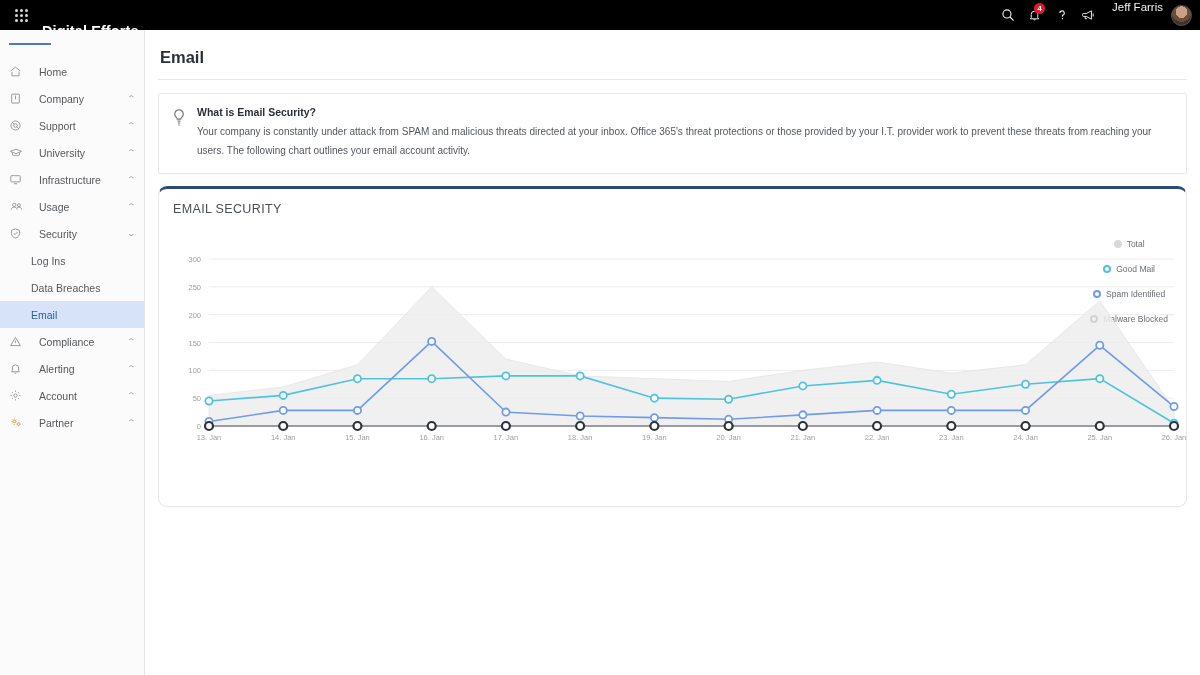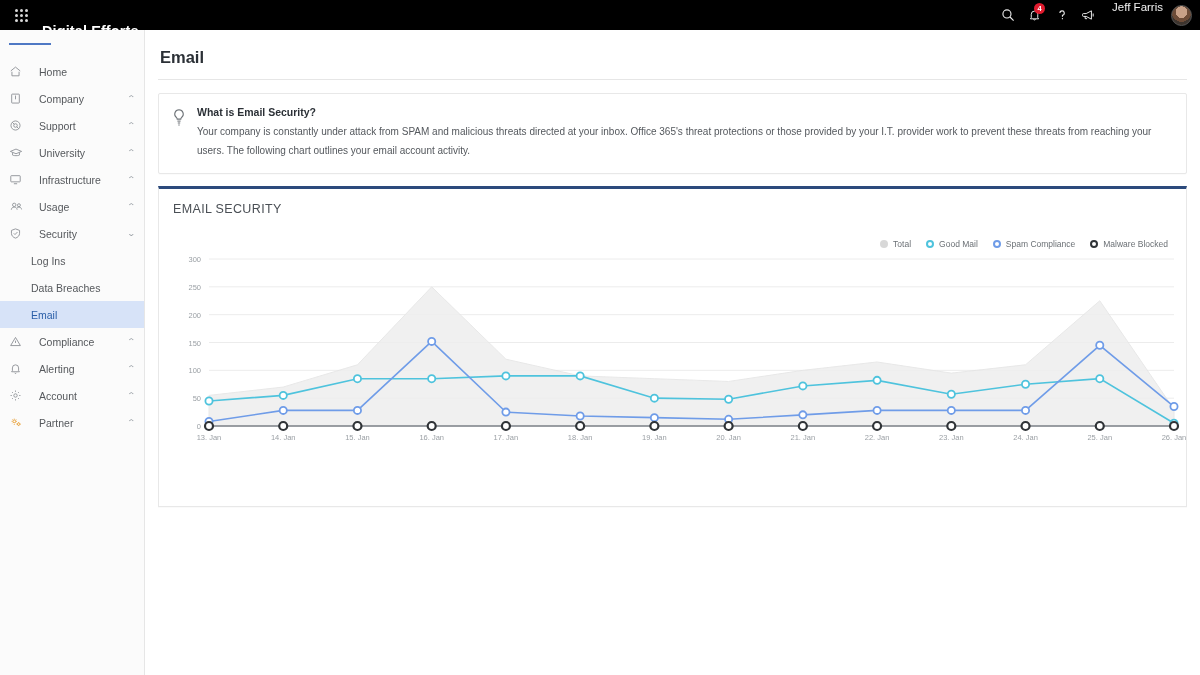--- a/index.html
+++ b/index.html
@@ -83,30 +83,30 @@
     box-shadow: 0 1px 1px rgba(0,0,0,.02);
   }
   .bulb { width: 26px; flex: none; color: #6f7479; padding-top: 2px; }
   .info-body { flex: 1; }
   .info-title { font-size: 10.5px; font-weight: 700; color: #2b3036; margin-bottom: 4px; }
   .info-text { font-size: 10px; line-height: 19px; color: #54585d; }
 
   .chart-card {
     margin: 12px 13px 0 13px;
     border: 1px solid #e8e8e8; border-top: 3px solid #2c4a7c;
-    border-radius: 0; background: #fff; height: 321px; position: relative;
+    border-radius: 9px; background: #fff; height: 321px; position: relative;
     box-shadow: 0 1px 1px rgba(0,0,0,.02);
   }
   .chart-title {
     font-size: 12.5px; color: #4a4f55; letter-spacing: .35px;
     padding: 13px 0 0 14px; font-weight: 400;
   }
   .legend {
     position: absolute; top: 50px; right: 18px;
-    display: flex; align-items: center; gap: 15px;
+    display: flex; align-items: center; gap: 15px; flex-direction: column;
   }
   .lg { display: flex; align-items: center; gap: 5px; font-size: 8.5px; color: #6b7075; }
   .lg .dot { width: 8px; height: 8px; border-radius: 50%; flex: none; }
   .lg .ring { width: 8px; height: 8px; border-radius: 50%; border: 2.2px solid currentColor; background: #fff; flex: none; }
   .chart-area { position: absolute; left: 0; top: 62px; width: 100%; height: 215px; }
   .chart-area svg { display: block; }
 </style>
 </head>
 <body>
 
@@ -326,21 +326,21 @@
       <div class="lg">
         <span class="dot" style="background:#d8d8d8"></span>
         <span>Total</span>
       </div>
       <div class="lg">
         <span class="ring" style="color:#4ec3dd"></span>
         <span>Good Mail</span>
       </div>
       <div class="lg">
         <span class="ring" style="color:#6f9ce8"></span>
-        <span>Spam Compliance</span>
+        <span>Spam Identified</span>
       </div>
       <div class="lg">
         <span class="ring" style="color:#2f3337"></span>
         <span>Malware Blocked</span>
       </div>
     </div>
 
     <div class="chart-area">
       <svg id="chart-svg" width="1029" height="215" viewBox="0 0 1029 215">
           <line x1="50" y1="175" x2="1015" y2="175" stroke="#ececec" stroke-width="0"></line>

